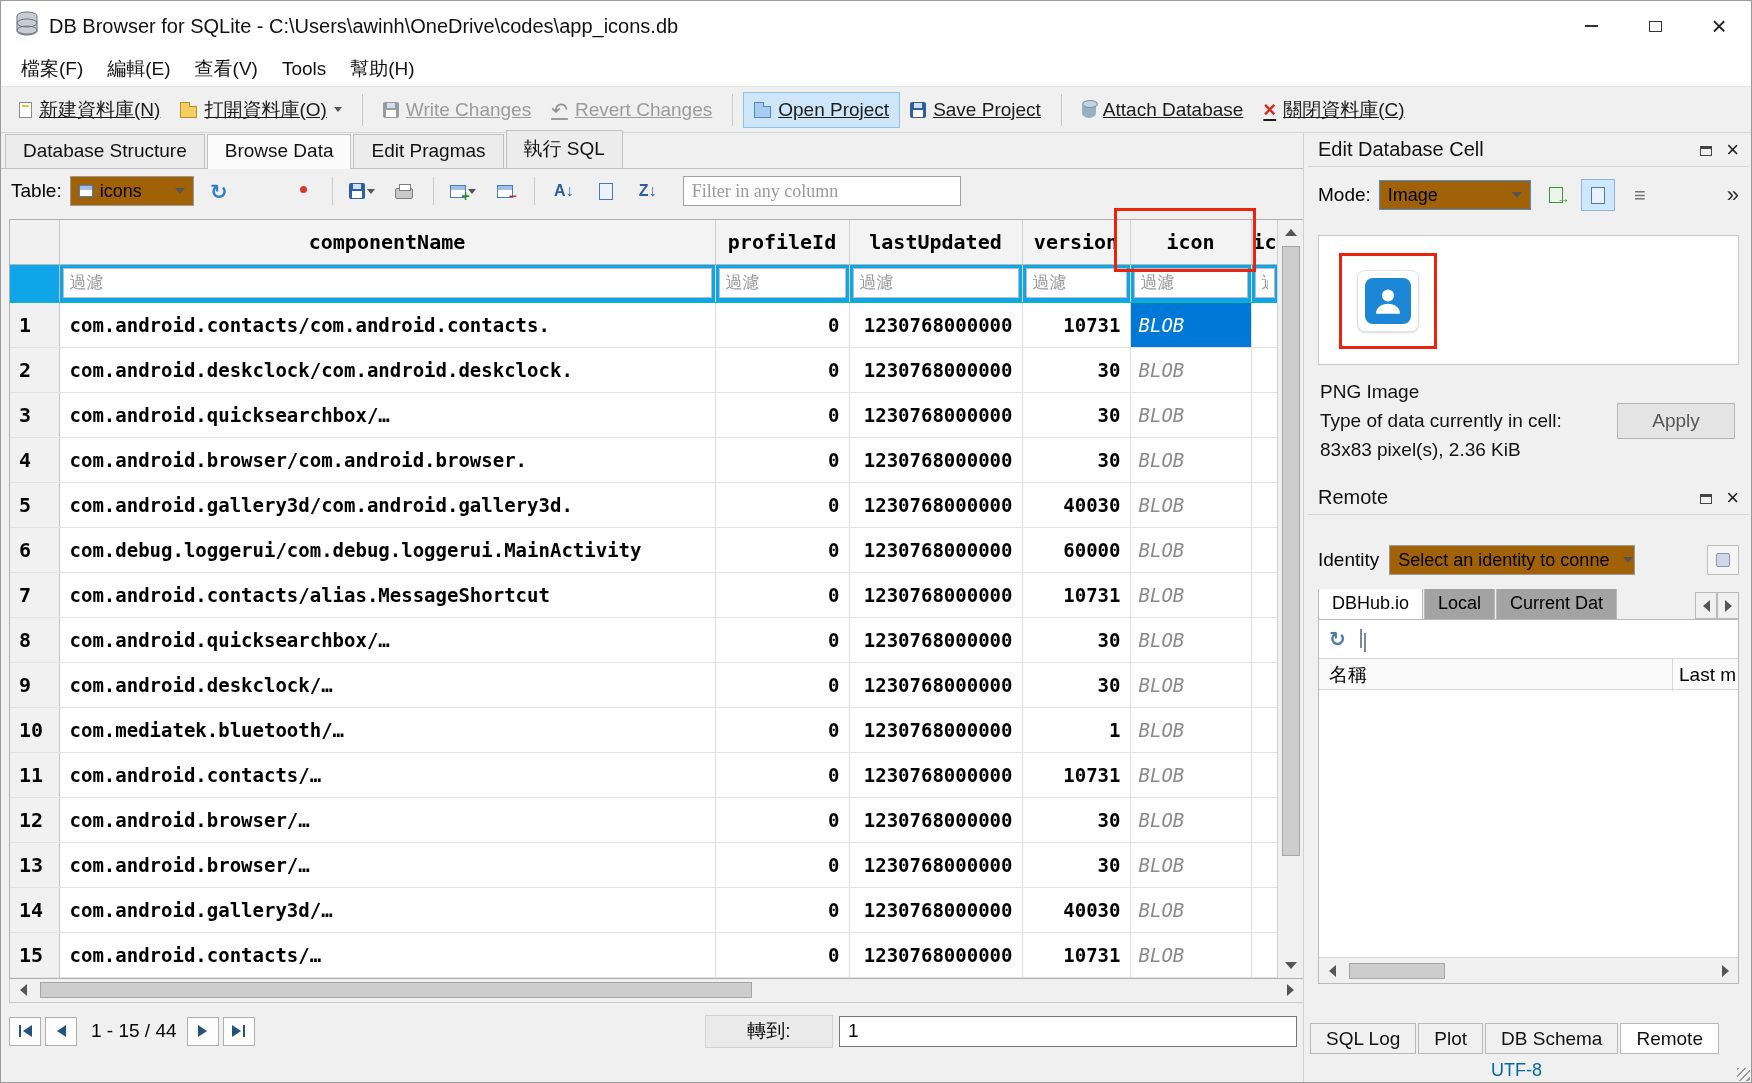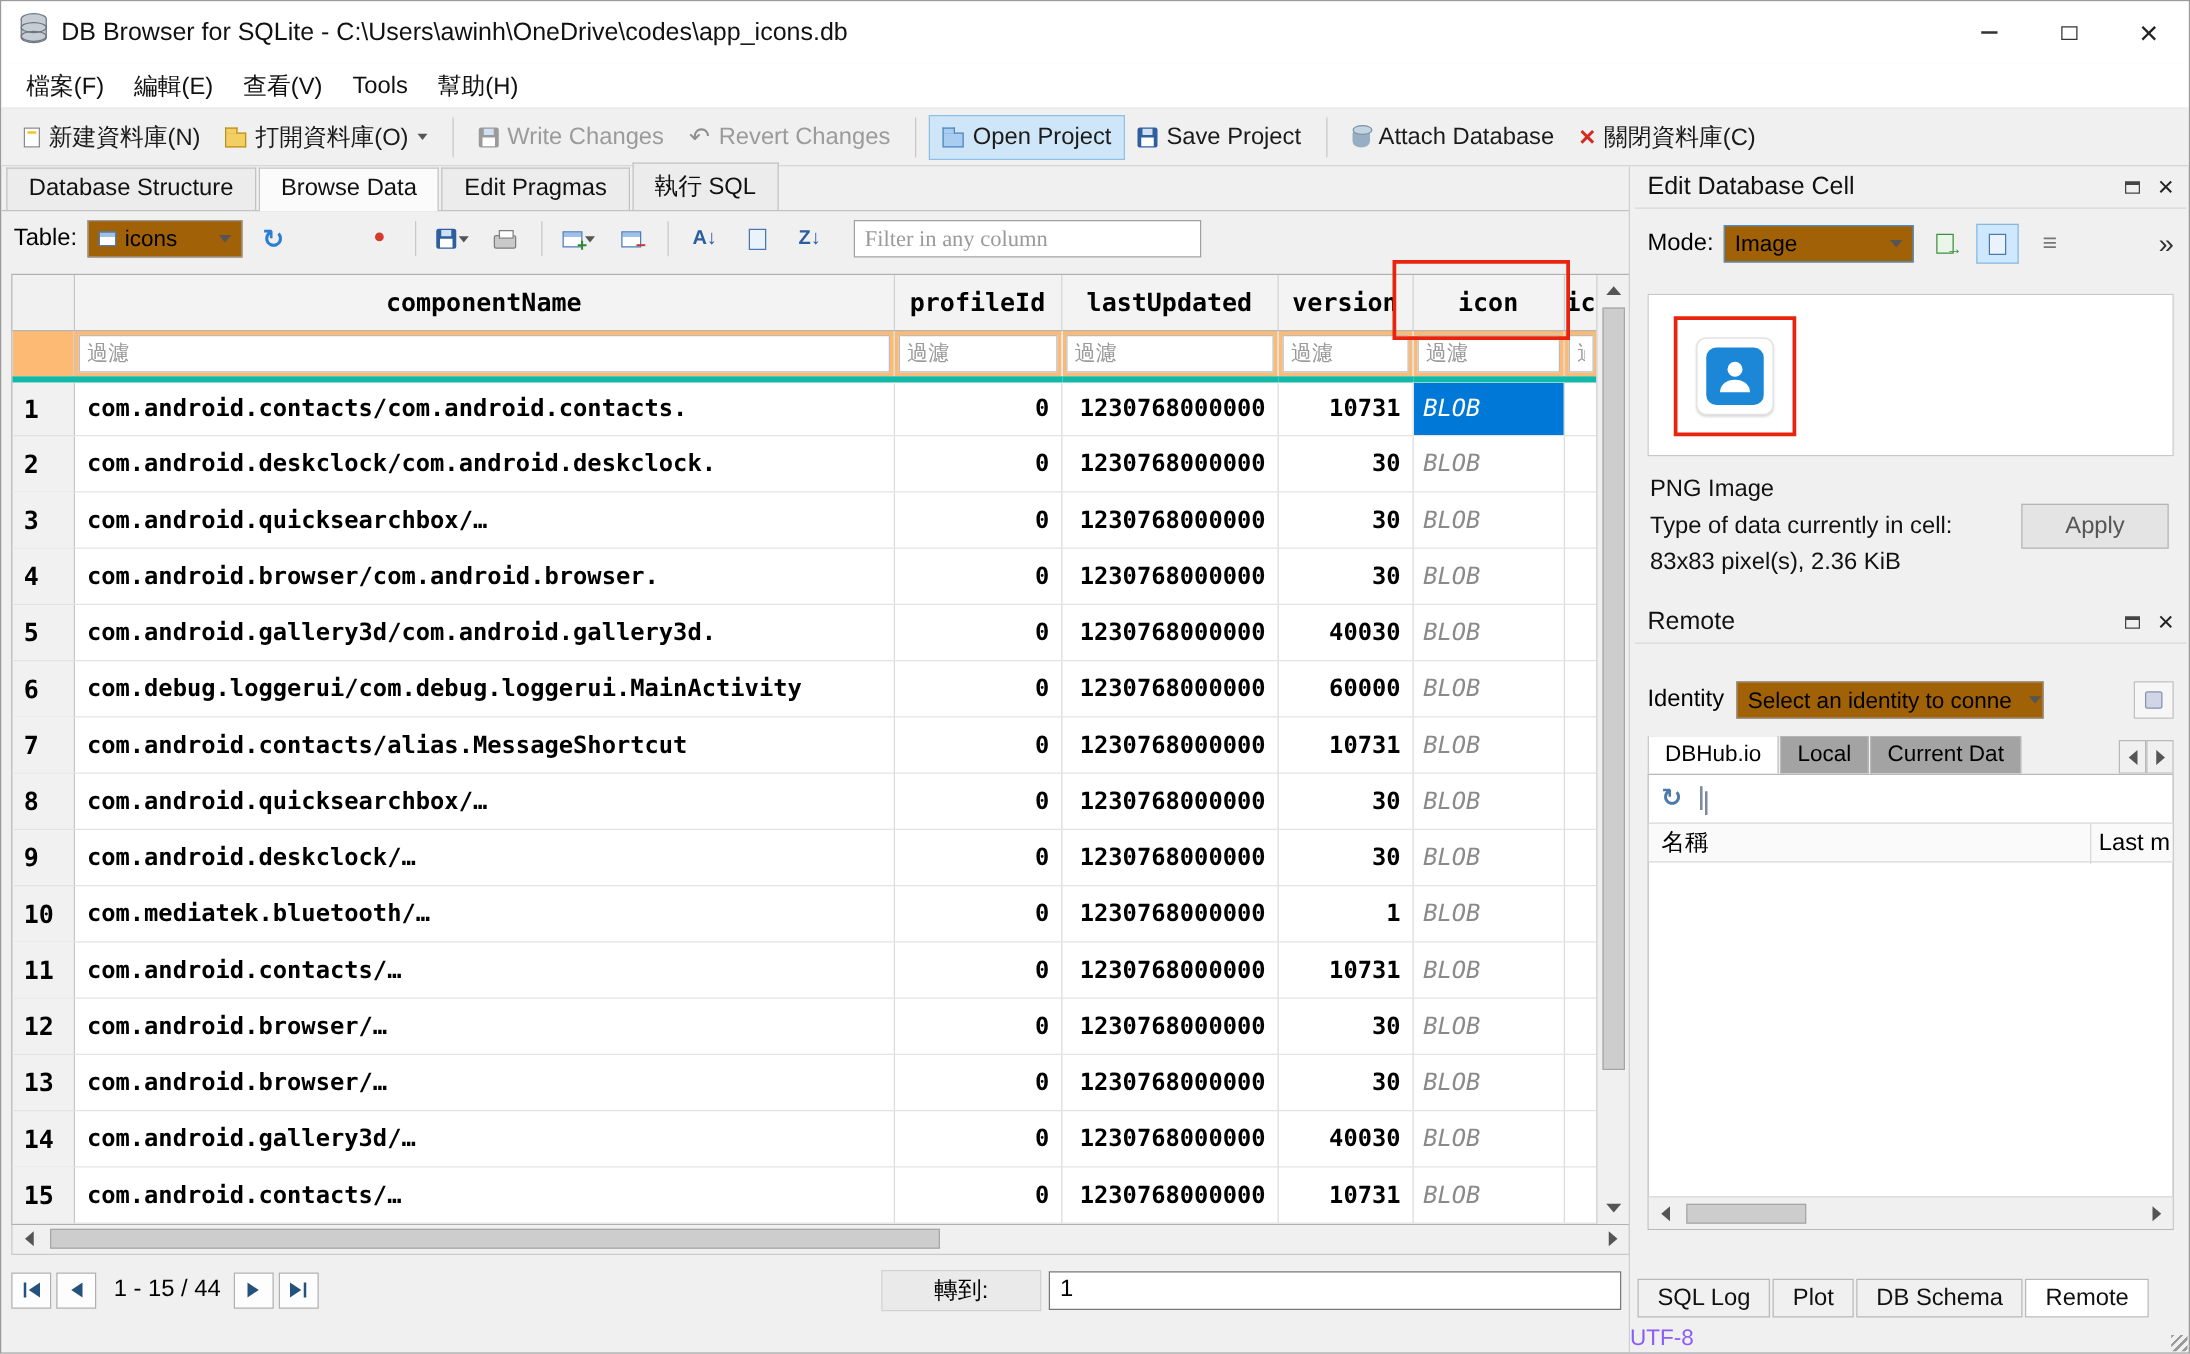--- a/index.html
+++ b/index.html
@@ -15,21 +15,21 @@
   .glyph-min { width:13px; height:2px; background:#333; }
   .glyph-max { width:13px; height:11px; border:1.5px solid #333; }
   .glyph-close { font-size:26px; line-height:1; }
 
   
   .menubar { height:36px; background:#fff; display:flex; align-items:center; padding-left:8px; border-bottom:1px solid #e4e4e4; }
   .menu-item { font-size:19px; padding:4px 12px; color:#111; }
 
   
   .toolbar { height:46px; background:#f0f0f0; display:flex; align-items:center; padding:0 8px; border-bottom:1px solid #d6d6d6; }
-  .tb-btn { display:flex; align-items:center; gap:7px; font-size:19px; color:#1b1b1b; padding:6px 10px; white-space:nowrap; }
+  .tb-btn { display:flex; align-items:center; gap:7px; font-size:19px; color:#1b1b1b; padding:6px 10px; white-space:nowrap;text-decoration:underline; }
   .tb-btn.disabled { color:#9b9b9b; }
   .tb-btn.highlight { background:#cfe6f8; border:1px solid #8fc0e8; }
   .tb-sep { width:1px; height:32px; background:#c8c8c8; margin:0 10px; }
   .caret { width:0; height:0; border-left:5px solid transparent; border-right:5px solid transparent; border-top:6px solid #555; display:inline-block; }
   .caret-sm { width:0; height:0; border-left:4px solid transparent; border-right:4px solid transparent; border-top:5px solid #555; display:inline-block; }
 
   
   .doc { width:13px; height:16px; background:#fff; border:1px solid #8a8a8a; position:relative; }
   .doc::after { content:""; position:absolute; left:2px; top:2px; width:7px; height:2px; background:#f2c230; }
   .folder { width:17px; height:12px; background:#f3cf63; border:1px solid #b98f1f; position:relative; margin-top:4px; }
@@ -75,21 +75,21 @@
   .ico-btn { width:34px; height:32px; display:flex; align-items:center; justify-content:center; gap:2px; }
   .bb-sep { width:1px; height:28px; background:#c8c8c8; margin:0 4px; }
   .filter-main { width:278px; height:30px; border:1px solid #a0a0a0; font-size:18px; padding:0 8px; margin-left:10px; font-family:"Liberation Serif","DejaVu Serif",serif; color:#333; }
   .filter-main::placeholder { color:#9a9a9a; }
 
   
   .grid-frame { position:relative; margin:6px 0 0 8px; width:1295px; border:1px solid #b0b0b0; background:#fff; }
   table.grid { table-layout:fixed; border-collapse:collapse; width:1268px; font-family:"DejaVu Sans Mono","Liberation Mono",monospace; }
   .grid th { height:44px; font-size:20px; font-weight:bold; color:#000; background:#f3f3f3; border-right:1px solid #d0d0d0; border-bottom:1px solid #b5b5b5; overflow:hidden; white-space:nowrap; text-align:center; }
   .grid td { height:45px; border-right:1px solid #dcdcdc; border-bottom:1px solid #e3e3e3; font-size:19px; font-weight:bold; overflow:hidden; white-space:nowrap; background:#fff; }
-  .grid tr.filter td { height:38px; background:#fdba74; padding:3px; border-bottom:5px solid #14b8a6; }
+  .grid tr.filter td { height:38px; background:#0ea5e9; padding:3px; border-bottom:1px solid #14b8a6; }
   .f-input { width:100%; height:30px; border:1px solid #bdbdbd; font-size:17px; padding:0 6px; color:#333; background:#fff; }
   .f-input::placeholder { color:#9a9a9a; }
   td.rownum, th.rownum-h { background:#f1f1f1; border-right:1px solid #c5c5c5; padding-left:9px; text-align:left; font-size:20px; }
   td.c-text { text-align:left; padding-left:10px; }
   td.c-num { text-align:right; padding-right:9px; }
   td.c-blob { text-align:left; padding-left:8px; font-style:italic; font-weight:normal; color:#8a8a8a; }
   td.c-blob.selected { background:#0078d7; color:#fff; }
   td.c-sliver { border-right:none; }
 
   
@@ -160,21 +160,21 @@
   .clone { width:13px; height:13px; border:1px solid #7a8aa0; background:#dfe7f0; box-shadow:4px 4px 0 -1px #fff, 4px 4px 0 0 #7a8aa0; margin-right:5px; }
   .rp-header { position:relative; height:32px; line-height:32px; border-top:1px solid #d8d8d8; border-bottom:1px solid #d8d8d8; background:#fafafa; font-size:19px; padding-left:10px; }
   .rp-col2 { position:absolute; right:0; top:0; height:32px; width:66px; border-left:1px solid #d8d8d8; padding-left:6px; overflow:hidden; white-space:nowrap; }
   .rp-hscroll { position:absolute; left:0; right:0; bottom:0; height:26px; background:#f0f0f0; border-top:1px solid #d8d8d8; display:flex; align-items:center; }
   .rp-thumb { width:96px; height:16px; margin-left:4px; background:#cdcdcd; border:1px solid #a6a6a6; }
 
   .dock-tabs { position:absolute; left:4px; right:4px; top:890px; height:31px; display:flex; padding-left:2px; }
   .dtab { font-size:19px; padding:4px 15px; border:1px solid #b9b9b9; background:#f0f0f0; margin-right:2px; color:#111; }
   .dtab.active { background:#fff; }
 
-  .statusbar { position:absolute; left:0; right:0; bottom:0; height:28px; display:flex; align-items:center; justify-content:flex-start; padding-right:24px; font-size:18px; color:#8b5cf6; }
+  .statusbar { position:absolute; left:0; right:0; bottom:0; height:28px; display:flex; align-items:center; justify-content:center; padding-right:24px; font-size:18px; color:#0369a1; }
   .grip { position:absolute; right:3px; bottom:3px; width:13px; height:13px; background:repeating-linear-gradient(135deg,#9a9a9a 0 2px,transparent 2px 5px); }
 </style>
 </head>
 <body>
 
 <div id="app">
 
   <header class="titlebar">
     <span>
       <svg width="24" height="27" viewBox="0 0 24 27">

